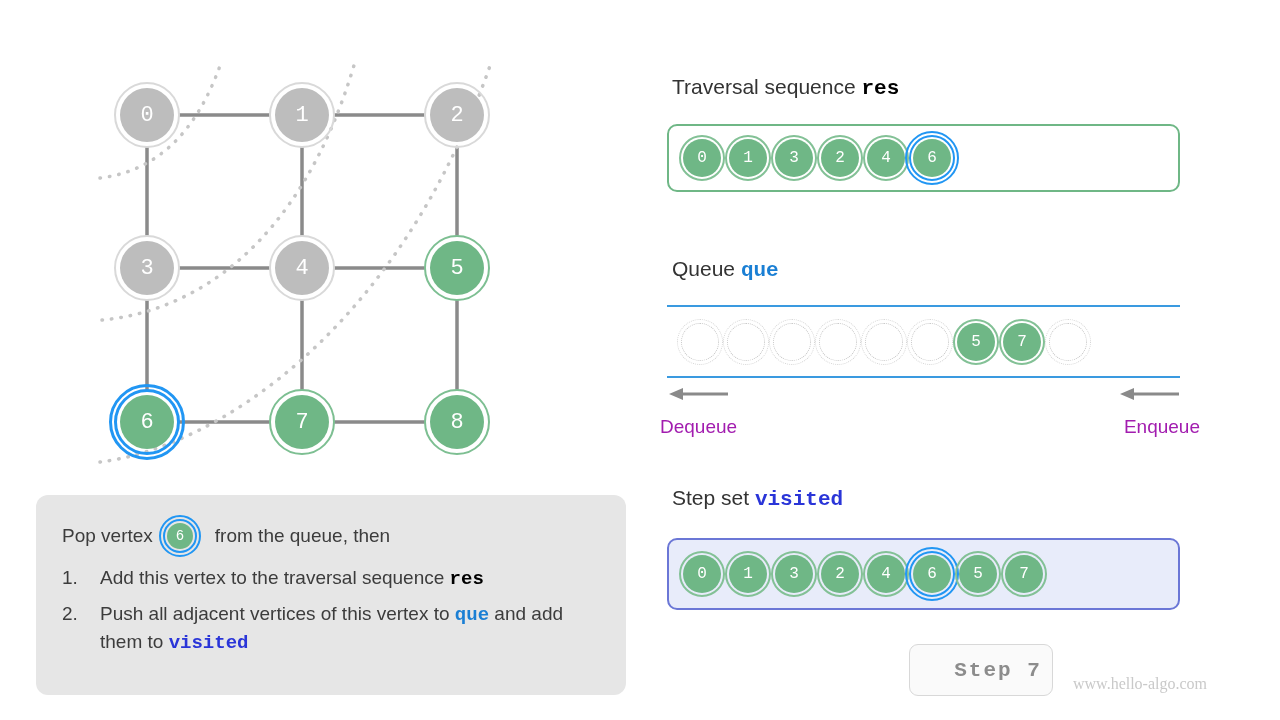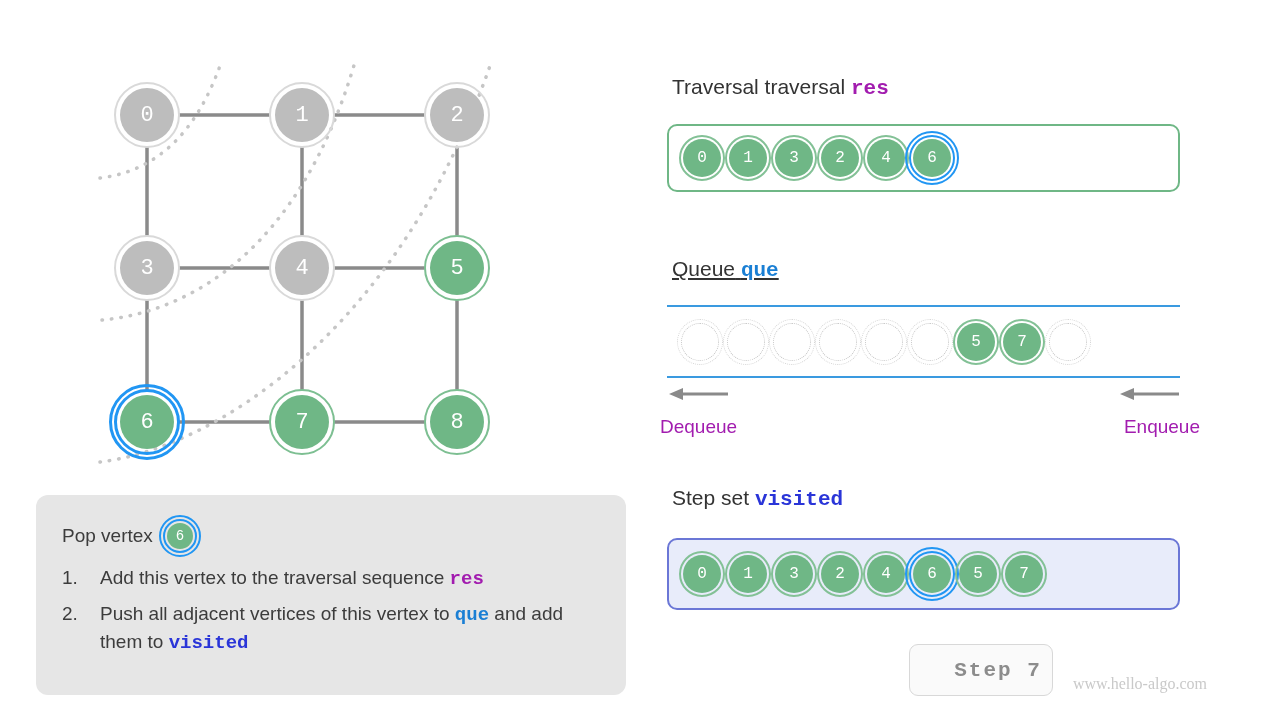--- a/index.html
+++ b/index.html
@@ -13,21 +13,21 @@
     position: relative;
     overflow: hidden;
     font-family: "Liberation Sans", sans-serif;
     color: #3c3c3c;
   }
 
   .mono {
     font-family: "Liberation Mono", monospace;
     font-weight: bold;
   }
-  .kw-res { color: #a21caf; text-align: center; }
+  .kw-res { color: #000000; text-align: center; }
   .kw-que { color: #1a7fd4; }
   .kw-visited { color: #2a35d8; }
 
   
   #graph-panel {
     position: absolute;
     left: 0px;
     top: 0px;
     width: 640px;
     height: 490px;
@@ -347,35 +347,36 @@
 </div>
 
 <div id="desc-box">
   <div id="desc-line1">
     <span>Pop vertex</span>
     <span class="inline-badge">
       <i class="r1"></i>
       <i class="r2"></i>
       <span>6</span>
     </span>
+    <span>from the queue, then</span>
   </div>
   <ul id="desc-list">
       <li>
         <span class="num">1.</span>
         <span class="txt"><span>Add this vertex to the traversal sequence </span><span class="mono kw-res">res</span></span>
       </li>
       <li>
         <span class="num">2.</span>
         <span class="txt"><span>Push all adjacent vertices of this vertex to </span><span class="mono kw-que">que</span><span> and add them to </span><span class="mono kw-visited">visited</span></span>
       </li>
     </ul>
 </div>
 
 <div class="section-title" style="left:672px; top:75px;">
-  <span>Traversal traversal</span>
+  <span>Traversal sequence</span>
   <span class="mono kw-res">res</span>
 </div>
 <div id="res-box">
   <div class="cell-row" id="res-cells">
       <div class="cell filled">
         <i class="cring"></i>
         <span>0</span>
       </div>
       <div class="cell filled">
         <i class="cring"></i>
@@ -394,21 +395,21 @@
         <span>4</span>
       </div>
       <div class="cell hl">
         <i class="cring"></i>
         <i class="cring2"></i>
         <span>6</span>
       </div>
     </div>
 </div>
 
-<div class="section-title" style="left:672px; top:257px;text-decoration:underline;">
+<div class="section-title" style="left:672px; top:257px;">
   <span>Queue</span>
   <span class="mono kw-que">que</span>
 </div>
 <div id="queue-area">
   <div class="qline top"></div>
   <div class="qline bot"></div>
   <div id="queue-cells">
       <div class="cell empty">
         <i class="cring"></i>
         <i class="cring2"></i>

